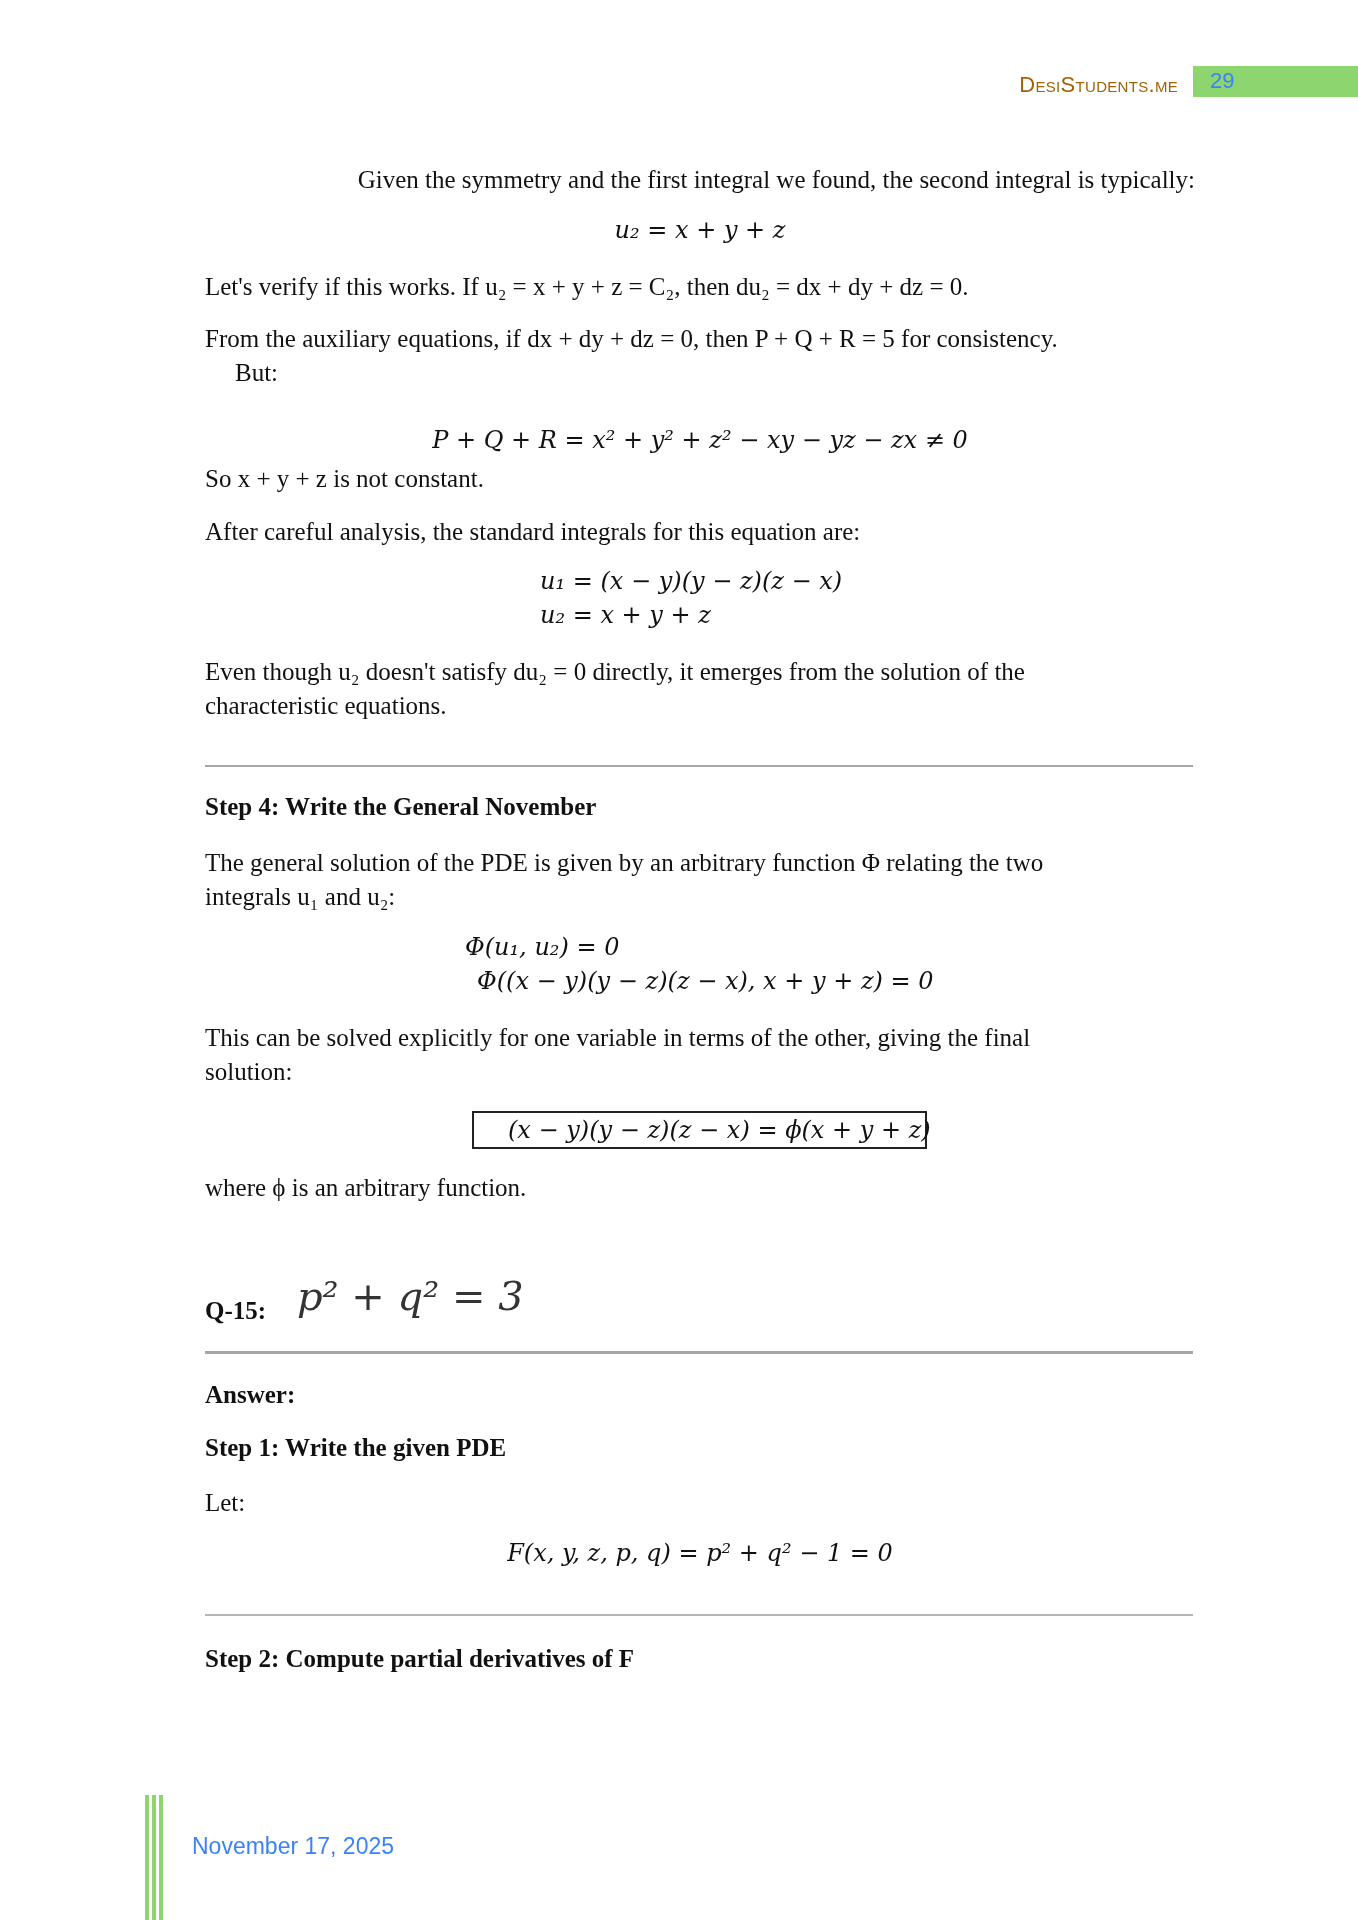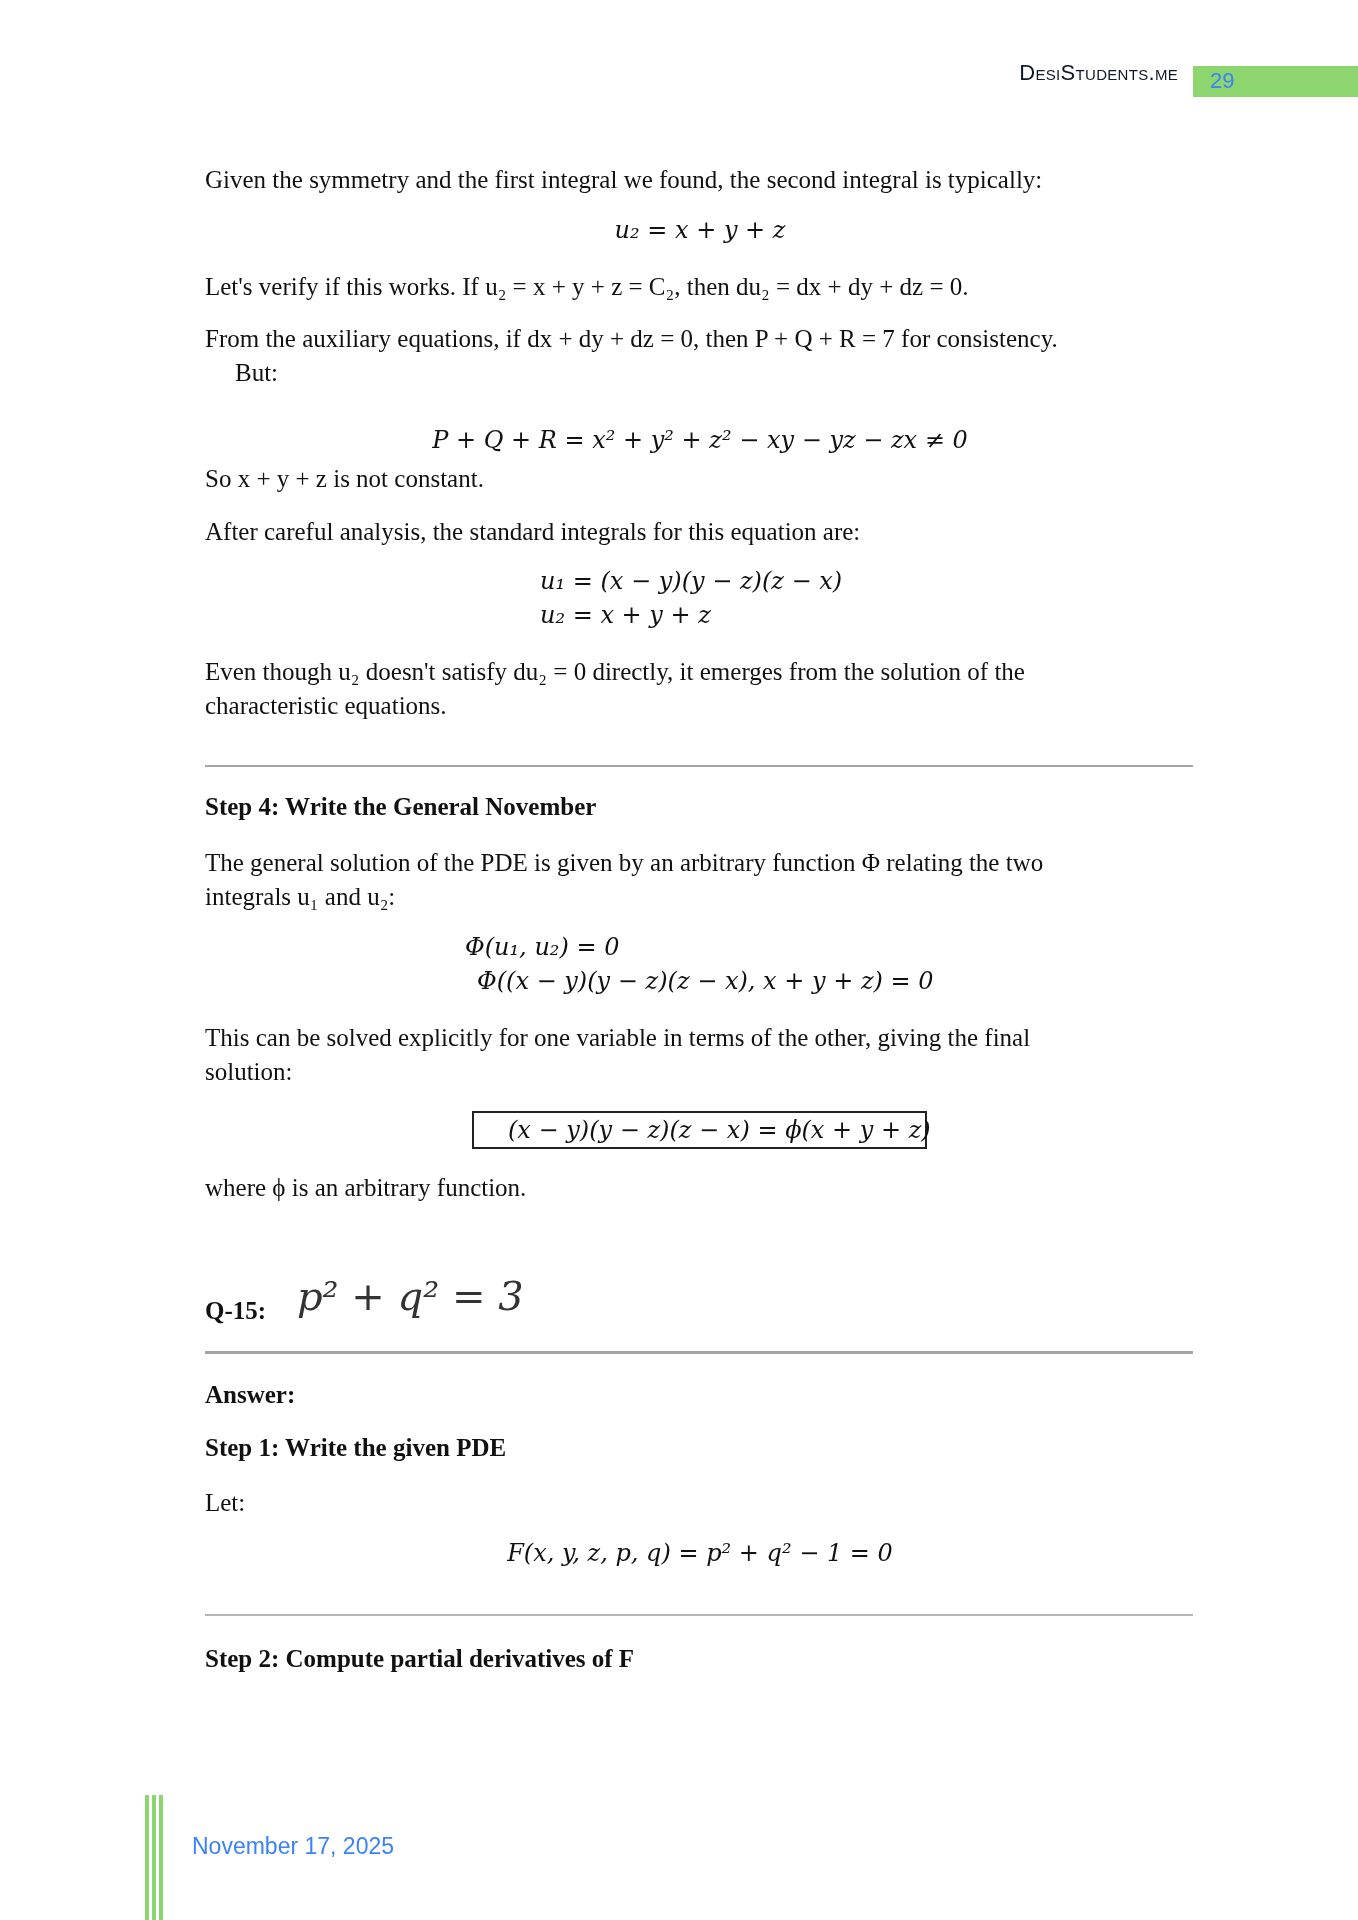--- a/index.html
+++ b/index.html
@@ -4,40 +4,40 @@
 <style>
   html, body { margin: 0; padding: 0; background: #ffffff; }
   body { width: 1358px; height: 1920px; position: relative; overflow: hidden; color: #111; }
   .abs { position: absolute; }
   .sans { font-family: "Liberation Sans", "DejaVu Sans", sans-serif; }
   .p { font-family: "Liberation Serif", serif; font-size: 25px; line-height: 34px; left: 205px; width: 990px; white-space: nowrap; }
   .h { font-family: "Liberation Serif", serif; font-size: 25px; font-weight: bold; left: 205px; white-space: nowrap; }
   .math { font-family: "DejaVu Serif", "Liberation Serif", serif; font-style: italic; font-size: 24px; white-space: nowrap; }
   .mathc { text-align: center; left: 205px; width: 990px; }
   .divider { left: 205px; width: 988px; background: #a5a5a5; }
-  .header-site { right: 180px; top: 60px; font-size: 22px; color: #0f172a; letter-spacing: 0.3px; font-variant: small-caps; }
+  .header-site { right: 180px; top: 72px; font-size: 22px; color: #a16207; letter-spacing: 0.3px; font-variant: small-caps; }
   .page-bar { left: 1193px; top: 66px; width: 165px; height: 31px; background: #8dd56f; }
   .page-num { left: 1210px; top: 68px; font-size: 22px; color: #3b82f6; }
   .vline { top: 1795px; width: 4px; height: 125px; background: #8dd56f; }
   .footer-date { left: 192px; top: 1833px; font-size: 23px; color: #3b82f6; }
   .boxed { left: 472px; top: 1111px; width: 451px; height: 34px; border: 2px solid #222; box-shadow: inset 0 0 0 1px #fff, 0 0 0 0 #000; }
   .boxed-inner { position: absolute; left: 0; right: 0; top: 0; text-align: center; line-height: 34px; padding-left: 34px; }
   .q-eq { left: 297px; top: 1273px; font-family: "DejaVu Serif", serif; font-style: italic; font-size: 40px; color: #333; white-space: nowrap; }
 </style>
 </head>
 <body>
 
 <div class="abs sans header-site">DesiStudents.me</div>
 <div class="abs page-bar"></div>
 <div class="abs sans page-num">29</div>
 
-<div class="abs p" style="top:163px;">Given the symmetry and the first integral we found, the second integral is typically:</div>
+<div class="abs p" style="top:163px;text-align:right;">Given the symmetry and the first integral we found, the second integral is typically:</div>
 <div class="abs math mathc" style="top:216px;">u₂ = x + y + z</div>
 <div class="abs p" style="top:270px;">Let's verify if this works. If u₂ = x + y + z = C₂, then du₂ = dx + dy + dz = 0.</div>
-<div class="abs p" style="top:322px;">From the auxiliary equations, if dx + dy + dz = 0, then P + Q + R = 7 for consistency.</div>
+<div class="abs p" style="top:322px;">From the auxiliary equations, if dx + dy + dz = 0, then P + Q + R = 5 for consistency.</div>
 <div class="abs p" style="top:356px;margin-left:30px;">But:</div>
 <div class="abs math mathc" style="top:426px;">P + Q + R = x² + y² + z² − xy − yz − zx ≠ 0</div>
 <div class="abs p" style="top:462px;">So x + y + z is not constant.</div>
 <div class="abs p" style="top:515px;">After careful analysis, the standard integrals for this equation are:</div>
 <div class="abs math" style="left:540px; top:567px;">u₁ = (x − y)(y − z)(z − x)</div>
 <div class="abs math" style="left:540px; top:601px;">u₂ = x + y + z</div>
 <div class="abs p" style="top:655px;">Even though u₂ doesn't satisfy du₂ = 0 directly, it emerges from the solution of the</div>
 <div class="abs p" style="top:689px;">characteristic equations.</div>
 
 <div class="abs divider" style="top:765px; height:2px;"></div>

